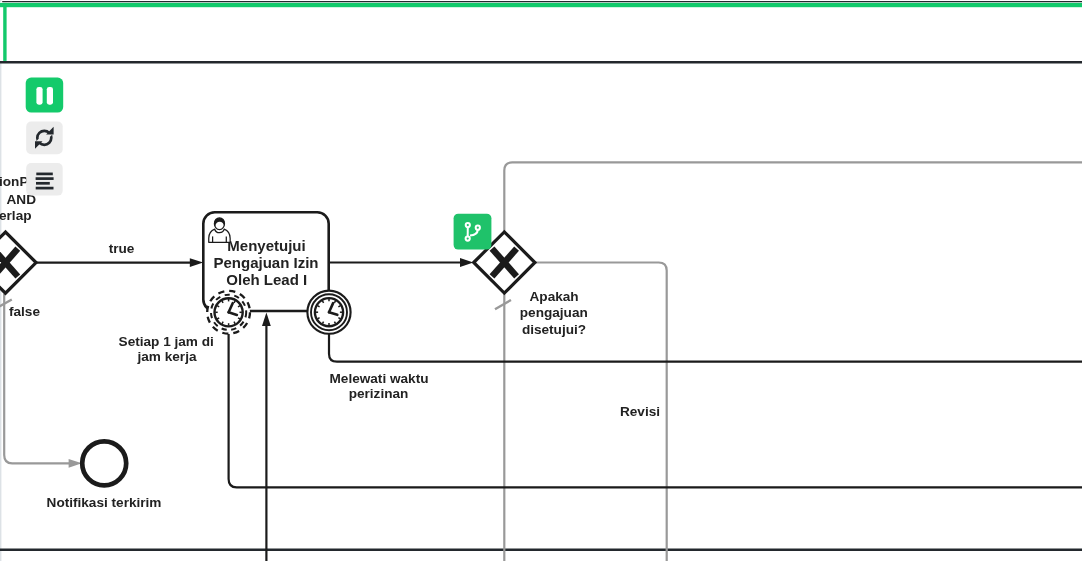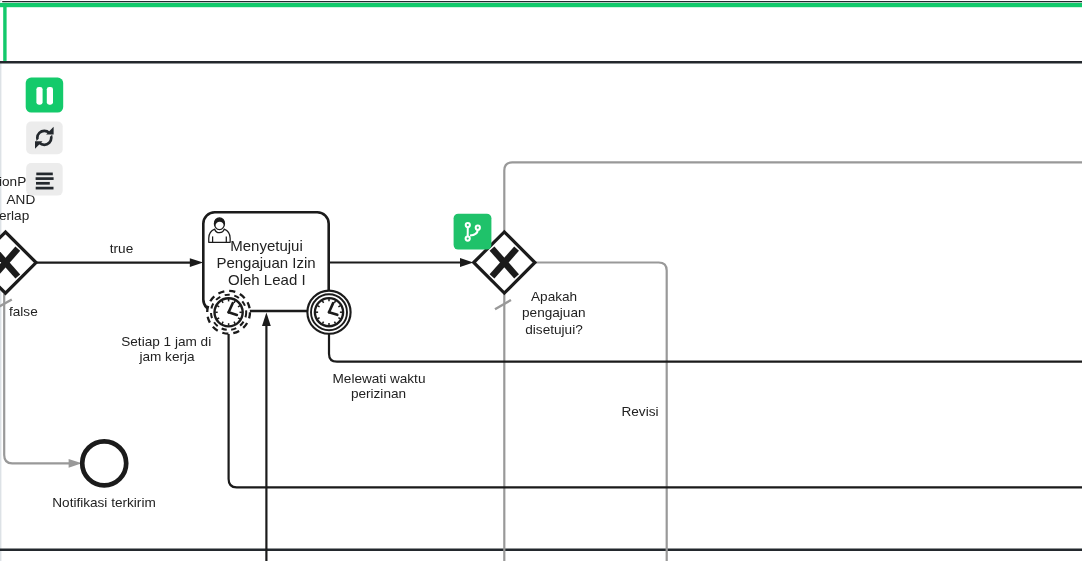--- a/index.html
+++ b/index.html
@@ -1,17 +1,17 @@
 <!DOCTYPE html>
 <html><head>
 <meta charset="utf-8">
 <style>
   html,body{margin:0;padding:0;background:#ffffff;}
   body{font-family:"Liberation Sans", sans-serif;}
-  #stage{position:relative;width:1082px;height:561px;overflow:hidden;background:#fff;}
+  #stage{position:relative;width:1082px;height:561px;overflow:hidden;background:#fff;font-weight:bold;}
   svg{position:absolute;left:0;top:0;}
   text{font-family:"Liberation Sans", sans-serif;fill:#222222;}
 </style>
 </head>
 <body>
 <div id="stage">
 <svg width="1082" height="561" viewBox="0 0 1082 561">
 
   <g>
         <line x1="0.7" y1="0" x2="0.7" y2="561" stroke="#dde2e6" stroke-width="1.4"></line>

